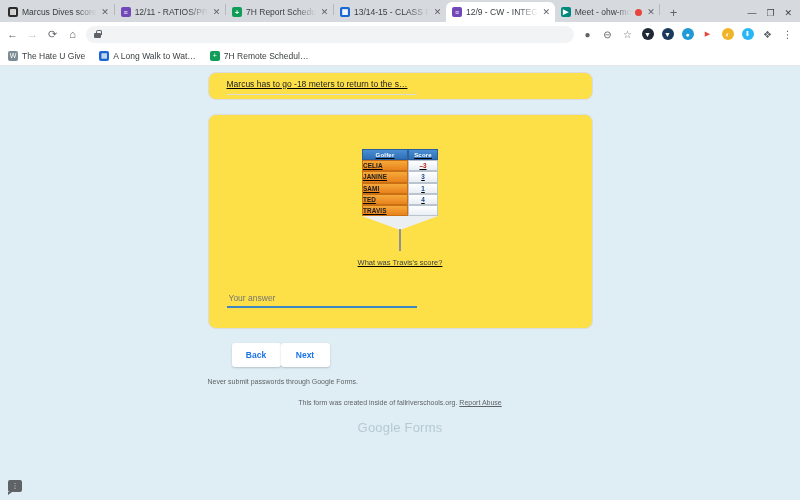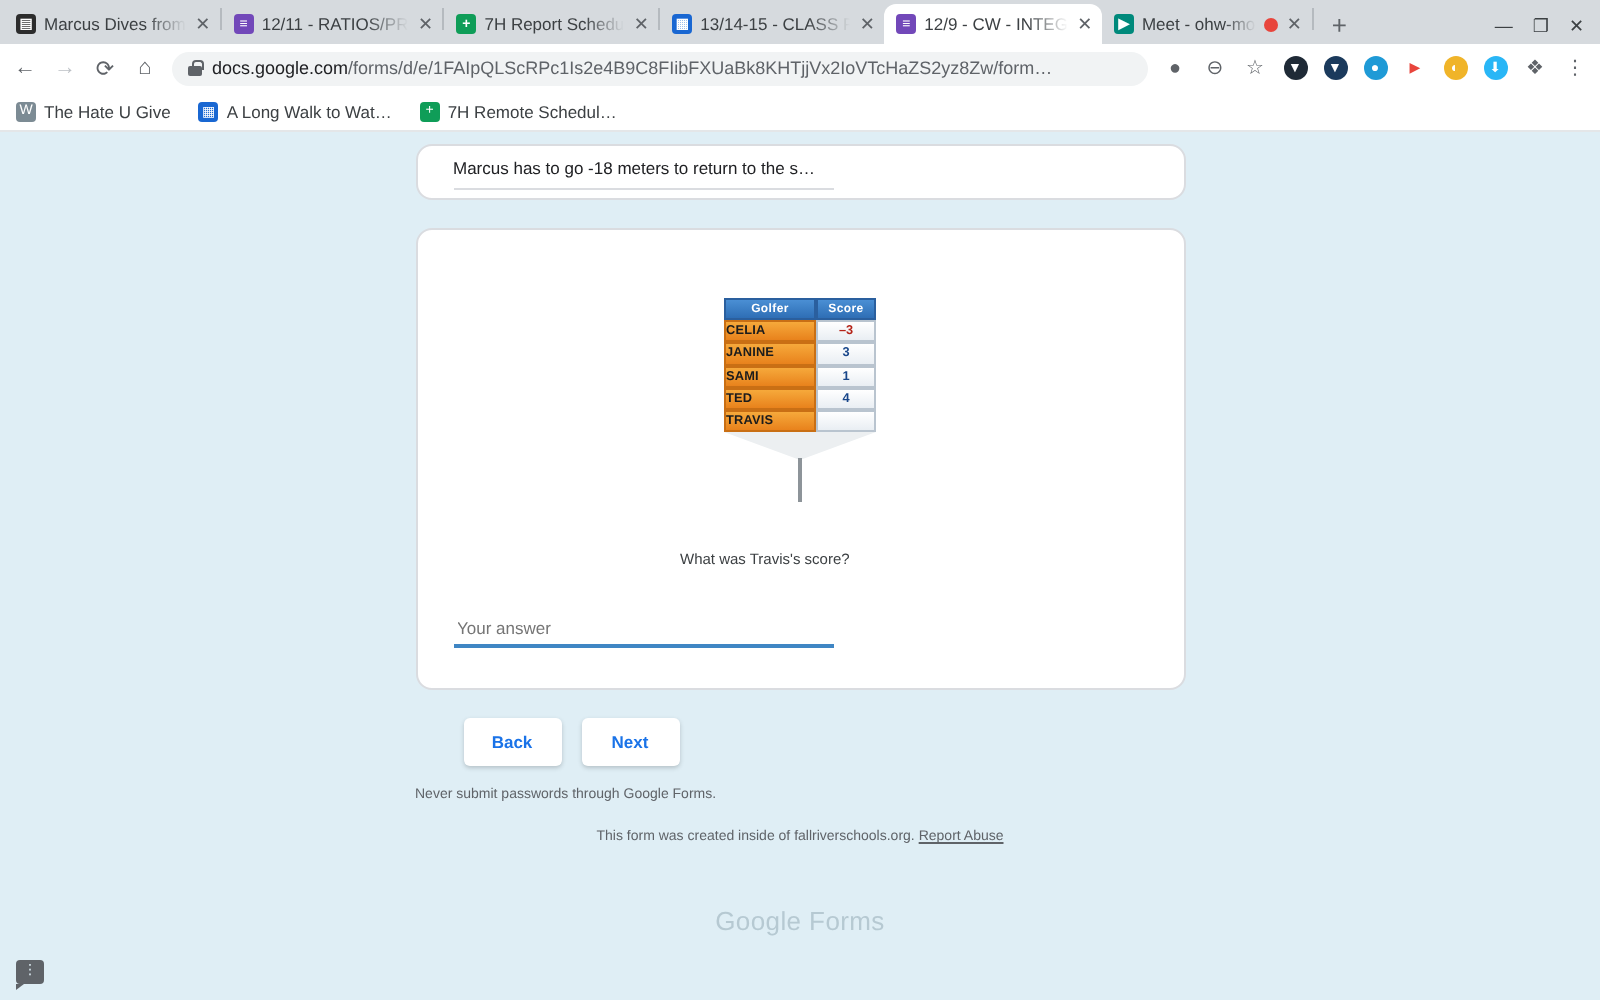--- a/index.html
+++ b/index.html
@@ -111,22 +111,23 @@
   
   .page {
     position: relative;
     height: 434px;
     background: #dfeef5;
     overflow: hidden;
   }
   .formwrap { width: 385px; margin: 0 auto; padding-top: 6px; }
 
   .card {
-    background: #ffffff; border: 1px solid #dadce0; border-radius: 8px;
+    background: #fde047; border: 1px solid #dadce0; border-radius: 8px;
     padding: 14px 18px;
+    text-decoration: underline;
   }
   .card.partial { border-radius: 8px; padding: 0; height: 28px; overflow: hidden; }
   .card.partial .ptext {
     font-size: 8.5px; color: #202124; padding: 6px 18px 0 18px;
     white-space: nowrap; overflow: hidden;
   }
   .card.partial .pline {
     margin: 5px 18px 0 18px; border-bottom: 1px solid #dadce0; width: 190px;
   }
 
@@ -169,48 +170,48 @@
     width: 0; height: 0; margin: 0 auto;
     border-left: 38px solid transparent;
     border-right: 38px solid transparent;
     border-top: 14px solid #eceff1;
   }
   .stick {
     width: 2px; height: 22px; background: #8d9499;
     margin: -1px auto 0 auto;
   }
   .caption {
-    text-align: left; font-size: 7.5px; color: #3c4043;
-    line-height: 1.45; margin-top: 24px; width: 120px;
+    text-align: center; font-size: 7.5px; color: #3c4043;
+    line-height: 1.45; margin-top: 7px; width: 120px;
     margin-left: auto; margin-right: auto;
   }
 
   .answerrow { margin-top: 18px; }
   .answerinput {
     width: 190px; font-size: 8.5px; color: #70757a;
     border: none; border-bottom: 2px solid #3f86c4;
     padding: 0 0 3px 2px; outline: none; background: transparent;
     font-family: "Liberation Sans", sans-serif;
   }
 
-  .btnrow { display: flex; gap: 10px; margin-top: 14px; padding-left: 24px; }
+  .btnrow { display: flex; margin-top: 14px; padding-left: 24px; }
   .fbtn {
     background: #fff; border: none; border-radius: 3px;
     color: #1a73e8; font-size: 8.5px; font-weight: bold;
     padding: 7px 0; width: 49px; text-align: center;
     box-shadow: 0 1px 2px rgba(60,64,67,.25);
     cursor: pointer; font-family: "Liberation Sans", sans-serif;
   }
   .warn { font-size: 7px; color: #5f6368; margin-top: 11px; }
   .created {
     font-size: 7px; color: #5f6368; text-align: center; margin-top: 14px;
   }
   .created a { color: #5f6368; text-decoration: underline; }
   .gflogo {
-    text-align: center; margin-top: 31px;
+    text-align: center; margin-top: 14px;
     font-size: 13px; color: #b6c9d2; letter-spacing: 0.2px;
   }
   .gflogo .b { font-weight: normal; }
 
   .feedback {
     position: absolute; left: 8px; bottom: 8px;
     width: 14px; height: 12px; background: #5f6368;
     border-radius: 2px; display: flex; align-items: center; justify-content: center;
   }
   .feedback .dots { color: #dfeef5; font-size: 7px; line-height: 6px; letter-spacing: 0; }
@@ -219,21 +220,21 @@
     border-left: 4px solid #5f6368; border-bottom: 3px solid transparent;
   }
 </style>
 </head>
 <body>
 
 <div class="tabstrip">
 
   <div class="tab">
     <span class="fav" style="background:#2c2c2c">▤</span>
-    <span class="tlabel">Marcus Dives from</span>
+    <span class="tlabel">Marcus Dives score</span>
     <span class="tclose">✕</span>
   </div>
   <div class="tab-sep"></div>
 
   <div class="tab">
     <span class="fav" style="background:#7248b9">≡</span>
     <span class="tlabel">12/11 - RATIOS/PR</span>
     <span class="tclose">✕</span>
   </div>
   <div class="tab-sep"></div>
@@ -275,21 +276,20 @@
 </div>
 
 <div class="toolbar">
   <div class="navicon">←</div>
   <div class="navicon dim">→</div>
   <div class="navicon">⟳</div>
   <div class="navicon">⌂</div>
 
   <div class="omnibox">
     <span class="lock"></span>
-    <span class="url"><span>docs.google.com</span><span class="dim">/forms/d/e/1FAIpQLScRPc1Is2e4B9C8FIibFXUaBk8KHTjjVx2IoVTcHaZS2yz8Zw/form…</span></span>
   </div>
 
   <div class="tb-ico">●</div>
   <div class="tb-ico">⊖</div>
   <div class="tb-ico">☆</div>
 
   <div class="tb-ico">
       <span class="ext" style="background:#1f2a36">▼</span>
     </div>
   <div class="tb-ico">

